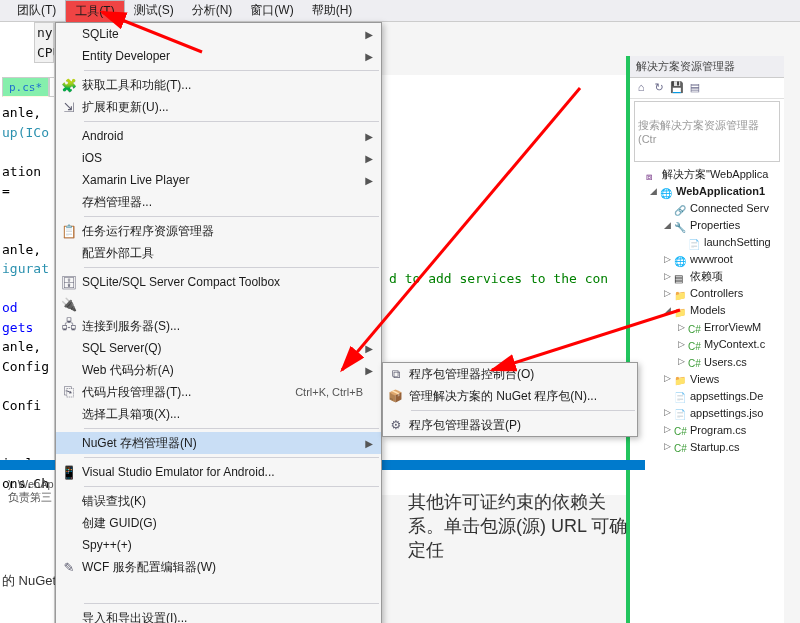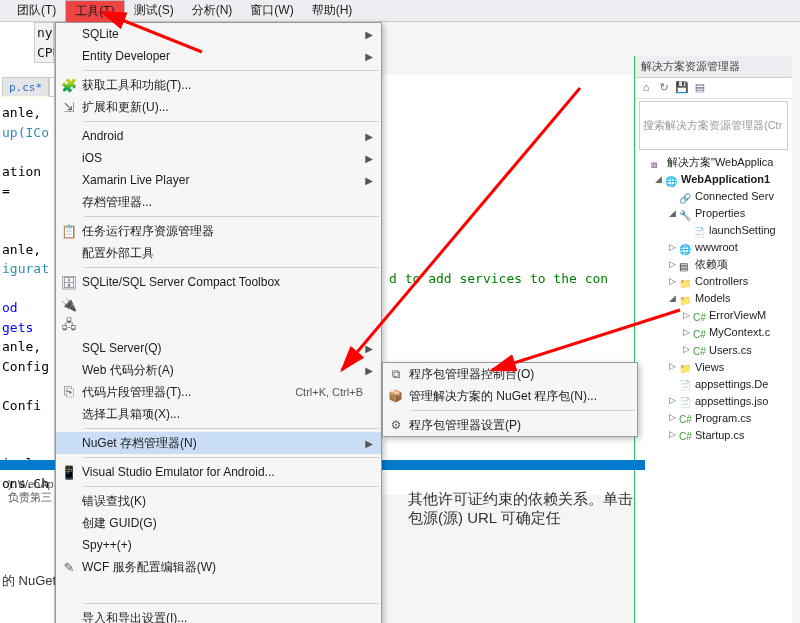--- a/index.html
+++ b/index.html
@@ -113,22 +113,22 @@
   }
   .submenu .row .iconcell {
     width:26px; height:22px; display:flex; align-items:center; justify-content:center;
     color:#5d5d70; font-size:12px;
   }
   .submenu .row .lbl { flex:1; }
   .submenu .sep { height:1px; background:#d0d0d6; margin:3px 2px 3px 28px;}
 
   
   .sx {
-    position:absolute; top:56px; right:8px; width:158px; bottom:0;
-    background:#fff; border-left:1px solid #22c55e;
+    position:absolute; top:56px; right:16px; width:158px; bottom:0;
+    background:#fff; border-left:4px solid #22c55e;
     font-size:11px;
   }
   .sx-title {
     background:#eeeef2; padding:3px 6px; border-bottom:1px solid #ccc; color:#444;
   }
   .sx-tools {
     display:flex; gap:4px; padding:3px 4px; border-bottom:1px solid #e0e0e0;
   }
   .sx-tools span { width:14px; height:14px; color:#6a6a8a; text-align:center; font-size:11px;}
   .sx-search {
@@ -146,30 +146,30 @@
   .i-json { color:#a86b2a; }
   .sx-tree .bold { font-weight:bold; }
   .ind1 { padding-left: 4px; }
   .ind2 { padding-left: 18px; }
   .ind3 { padding-left: 32px; }
   .ind4 { padding-left: 46px; }
 
   
   .bluebar { position:absolute; left:0; right:155px; top:460px; height:10px; background:#007acc;}
   .bottom-txt1 { position:absolute; left:6px; top:476px; font-size:11px; color:#555; padding:2px;}
-  .bottom-txt2 { position:absolute; left:408px; right:160px; top:490px; font-size:15px; color:#333;}
+  .bottom-txt2 { position:absolute; left:408px; right:160px; top:490px; font-size:18px; color:#333;}
   .bottom-nuget { position:absolute; left:0; top:572px; font-size:13px; color:#333; padding-left:2px;}
 
   
   .arrows-svg { position:absolute; inset:0; pointer-events:none; z-index:100;}
 
   
   .doctab { position:absolute; top:56px; left:0; height:20px; display:flex; font-size:11px;}
   .doctab .t { padding:2px 6px; border:1px solid #ccc; background:#fefefe; }
-  .doctab .t.active { background:#e5e5e5; color:#1e6fcf; border-bottom-color:#fff9e1;}
+  .doctab .t.active { background:#86efac; color:#1e6fcf; border-bottom-color:#fff9e1;}
   .edge-green { position:absolute; right:158px; top:224px; width:4px; height:44px; background:#7fbf7f;}
   .edge-orange { position:absolute; right:158px; top:268px; width:4px; height:22px; background:#e09c4f;}
 </style>
 </head>
 <body>
 
 <div class="menubar">
   <div class="mitem">团队(T)</div>
   <div class="mitem active">工具(T)</div>
   <div class="mitem">测试(S)</div>
@@ -278,20 +278,21 @@
       <div class="iconcell">🗄</div>
       <div class="lbl">SQLite/SQL Server Compact Toolbox</div>
       <div class="arrow"></div>
     </div>
     <div class="row">
       <div class="iconcell">🔌</div>
       <div class="arrow"></div>
     </div>
     <div class="row">
       <div class="iconcell">🖧</div>
+      <div class="lbl">连接到服务器(S)...</div>
       <div class="arrow"></div>
     </div>
     <div class="row">
       <div class="iconcell"></div>
       <div class="lbl">SQL Server(Q)</div>
       <div class="arrow">▶</div>
     </div>
     <div class="row">
       <div class="iconcell"></div>
       <div class="lbl">Web 代码分析(A)</div>

